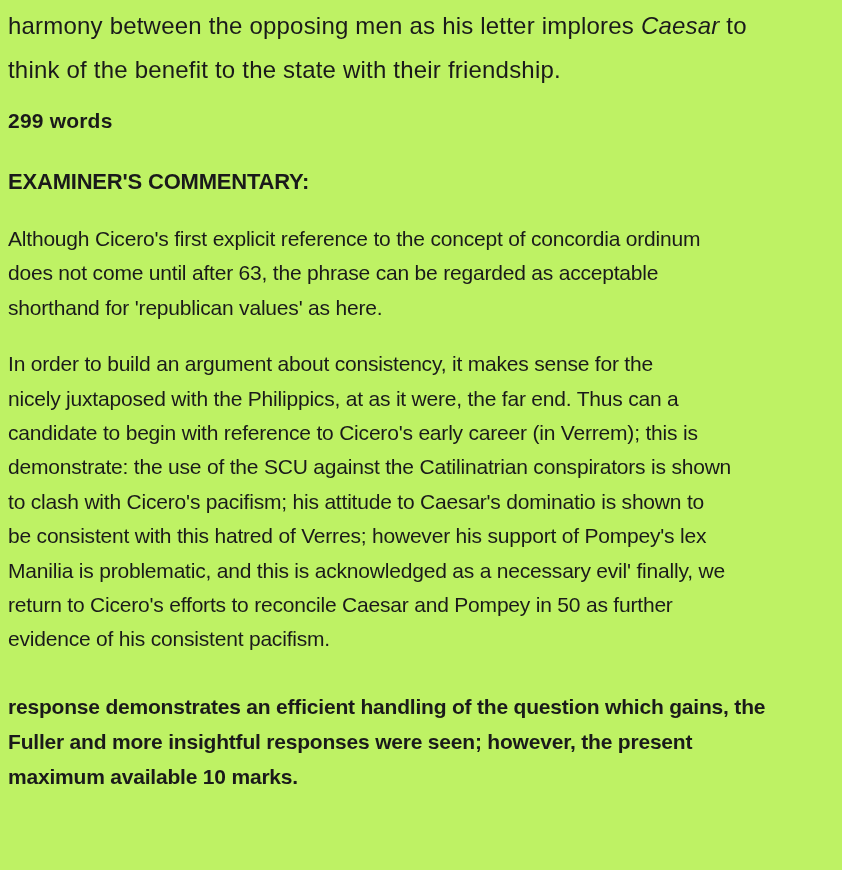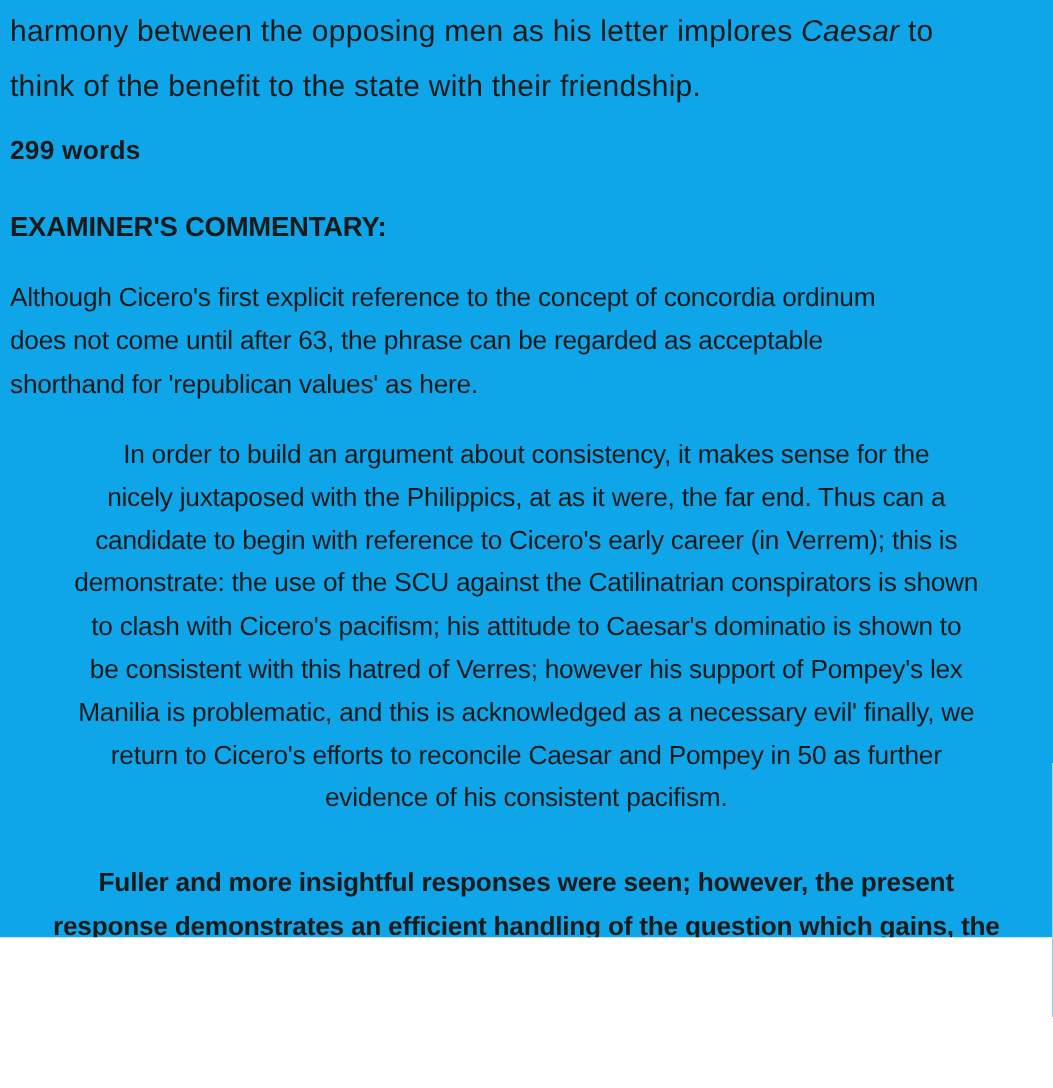--- a/index.html
+++ b/index.html
@@ -3,22 +3,22 @@
 <meta charset="utf-8">
 <style>
   html, body {
     margin: 0;
     padding: 0;
     background: #ffffff;
   }
   .page {
     position: relative;
     width: 842px;
-    height: 750px;
-    background: #0ea5e9;
+    height: 870px;
+    background: #bef264;
     color: #1a1a1a;
     box-sizing: border-box;
     padding: 4px 8px 0 8px;
     overflow: hidden;
     font-family: "Liberation Sans", sans-serif;
   }
   
   .excerpt {
     font-family: "Liberation Sans", sans-serif;
     font-size: 24px;
@@ -46,21 +46,20 @@
     letter-spacing: -0.2px;
   }
   .para {
     margin-top: 26px;
     font-size: 21px;
     line-height: 34.4px;
     letter-spacing: -0.2px;
   }
   .para + .para {
     margin-top: 22px;
-    text-align: center;
   }
   .para.verdict {
     margin-top: 32px;
     font-weight: bold;
     line-height: 35px;
   }
 </style>
 </head>
 <body>
 
@@ -87,18 +86,18 @@
       <div>candidate to begin with reference to Cicero's early career (in Verrem); this is</div>
       <div>demonstrate: the use of the SCU against the Catilinatrian conspirators is shown</div>
       <div>to clash with Cicero's pacifism; his attitude to Caesar's dominatio is shown to</div>
       <div>be consistent with this hatred of Verres; however his support of Pompey's lex</div>
       <div>Manilia is problematic, and this is acknowledged as a necessary evil' finally, we</div>
       <div>return to Cicero's efforts to reconcile Caesar and Pompey in 50 as further</div>
       <div>evidence of his consistent pacifism.</div>
     </div>
 
   <div class="para verdict">
+      <div>response demonstrates an efficient handling of the question which gains, the</div>
       <div>Fuller and more insightful responses were seen; however, the present</div>
-      <div>response demonstrates an efficient handling of the question which gains, the</div>
       <div>maximum available 10 marks.</div>
     </div>
 
 </div>
 
 </body></html>

